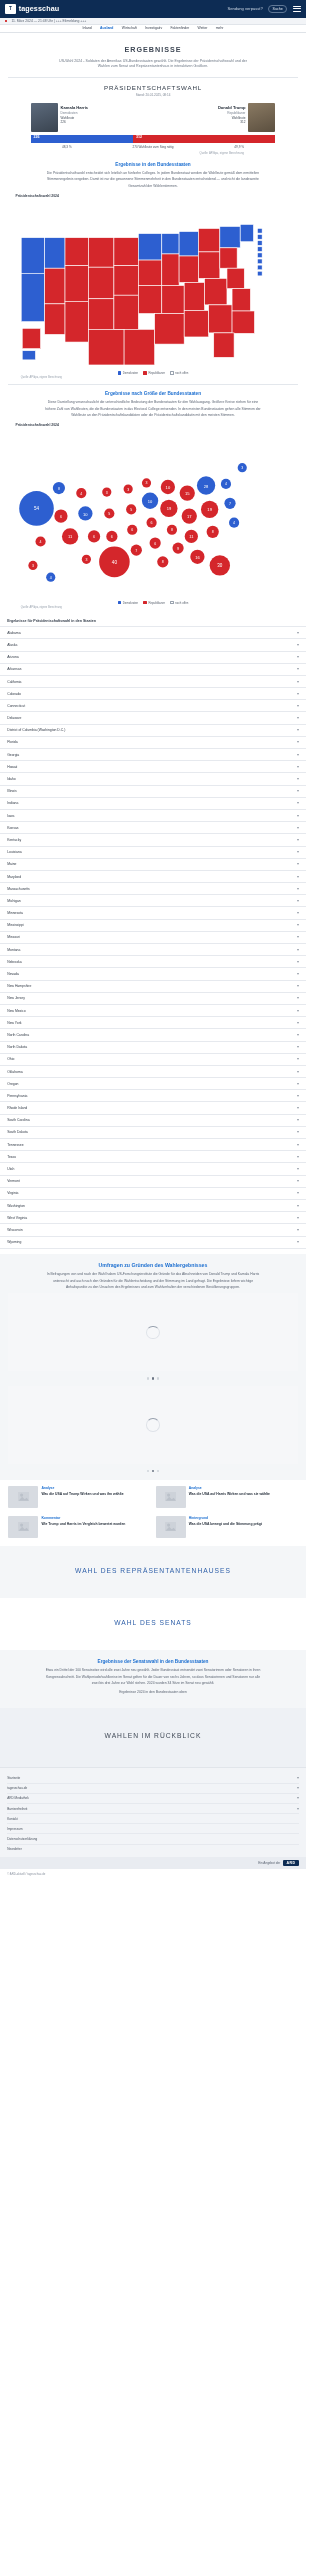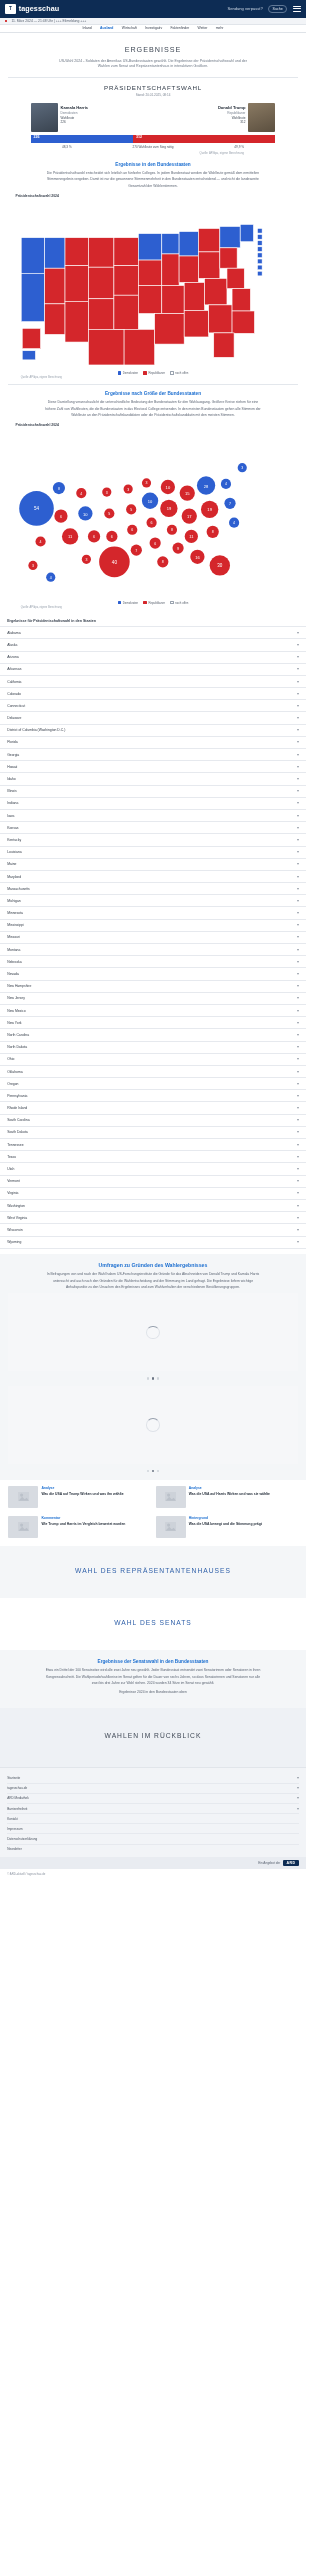--- a/index.html
+++ b/index.html
@@ -53,21 +53,21 @@
     background:#ffffff; text-align:center; padding:7.2px 0 5.2px;
     border-bottom:0.5px solid #e6e9ee;
   }
   .title-band h1 {
     margin:0; font-size:8.8px; letter-spacing:0.3px; color:#0d2c54; font-weight:bold;
   }
 
   .section { padding:7.2px 8.3px; }
   .section-title {
     text-align:center; font-size:7.2px; letter-spacing:1px;
-    color:#3f4855; font-weight:normal; margin:5.2px 0 4.1px;
+    color:#3f4855; font-weight:bold; margin:5.2px 0 4.1px;
   }
   .section-sub {
     text-align:center; font-size:3.6px; color:#6c7684; line-height:1.6;
     max-width:197px; margin:0 auto;
   }
 
   .band-grey { background:#f4f6f8; }
   .divider { height:0.5px; background:#e3e7ec; margin:0 8.3px; }
 
   

